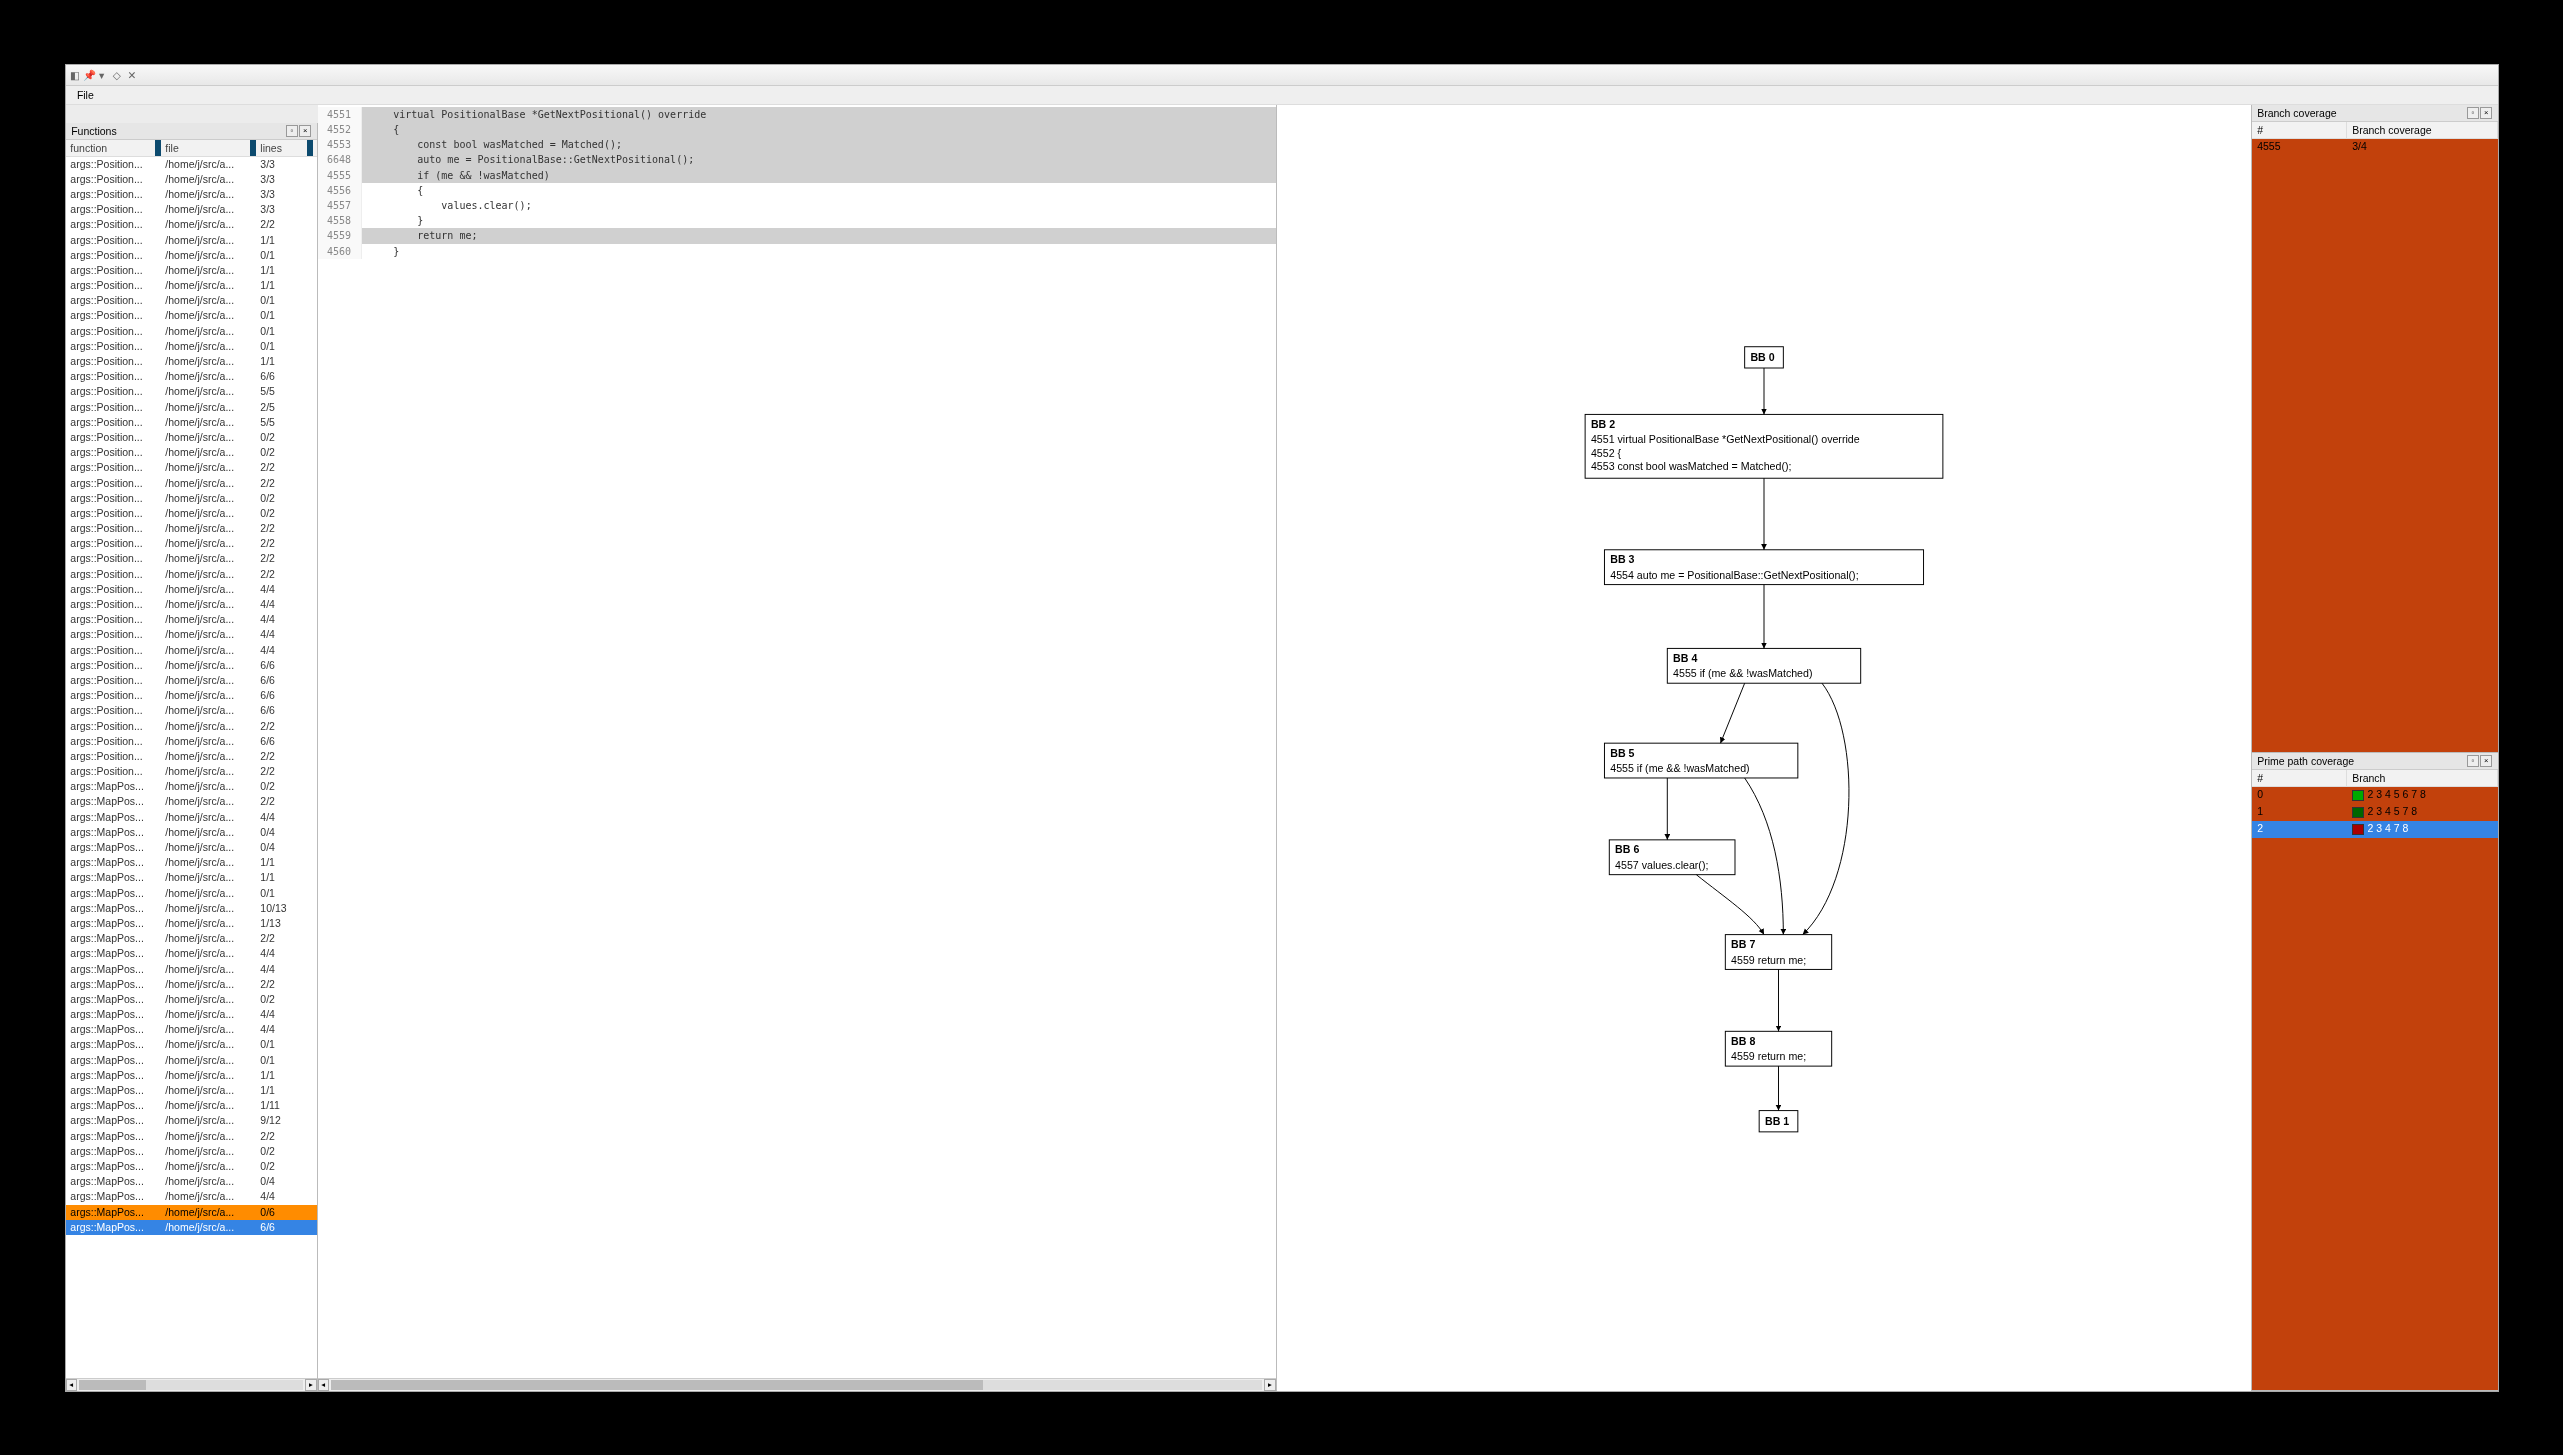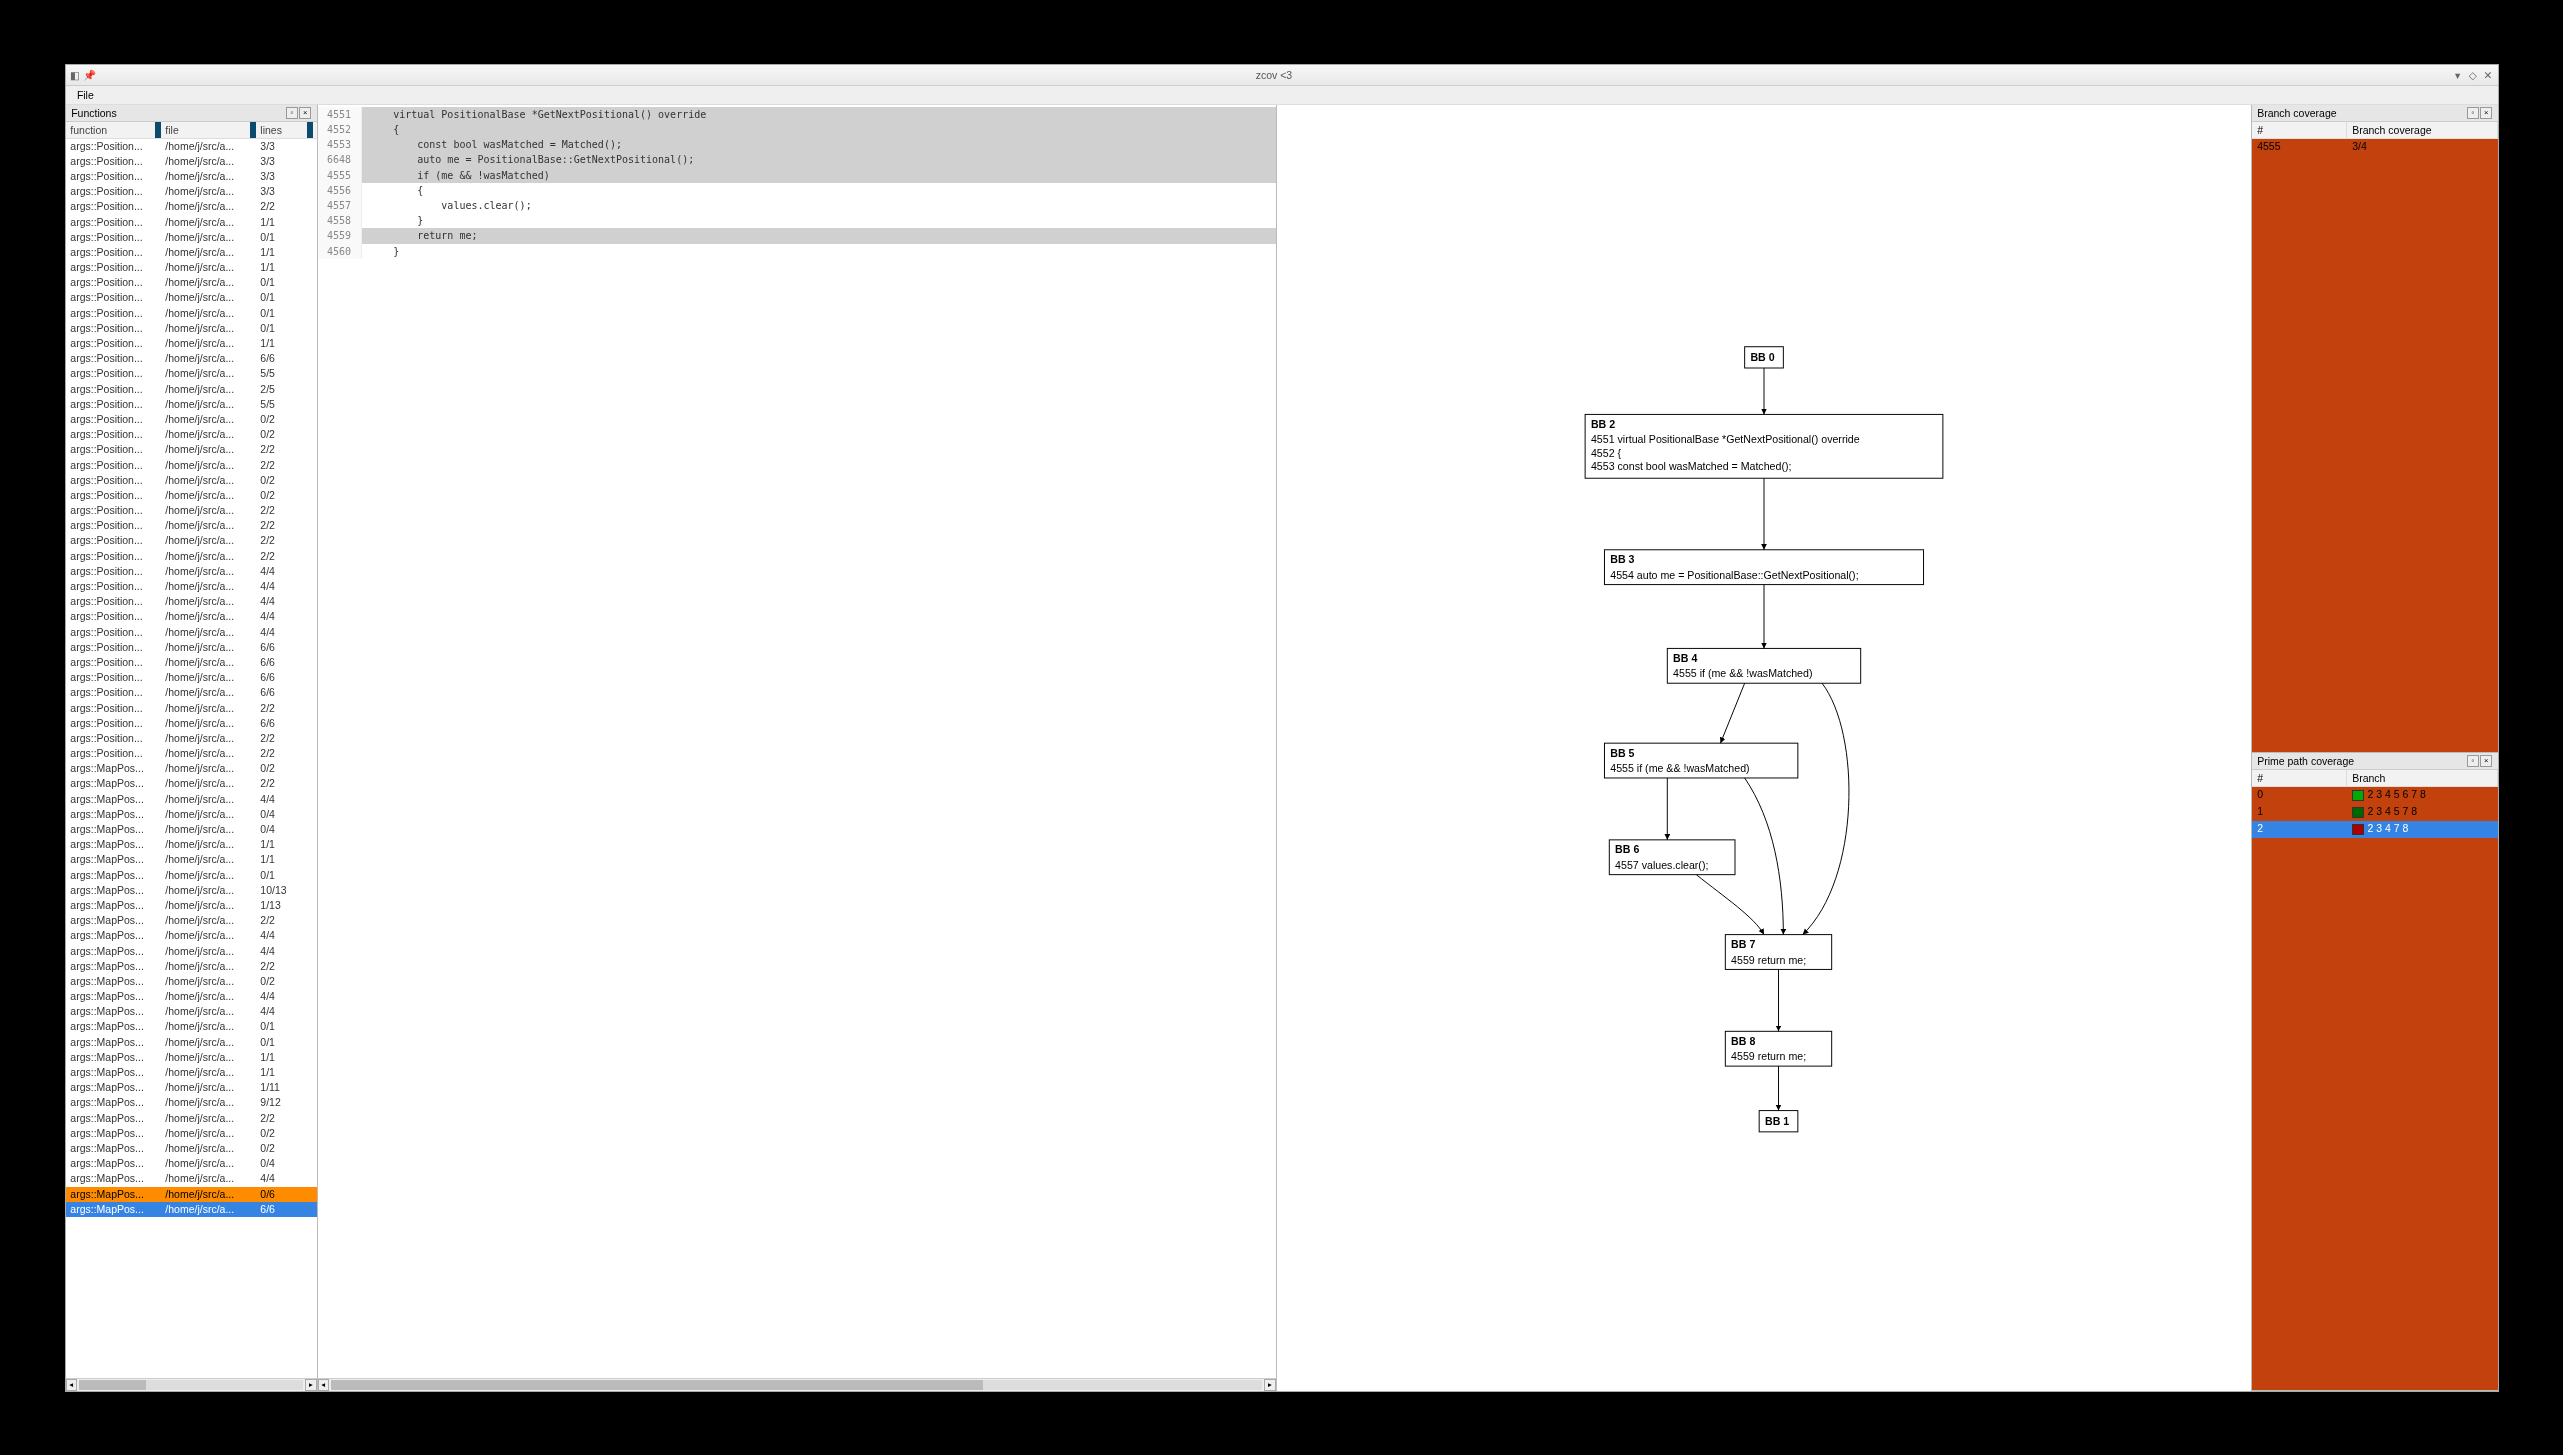--- a/index.html
+++ b/index.html
@@ -49,20 +49,21 @@
   display:flex;
   overflow:hidden;
 }
 
 .functions-panel {
   width: 252px;
   display:flex;
   flex-direction:column;
   border-right:1px solid #bbb;
   background:#fff;
+  margin-top:18px;
 }
 .panel-header {
   background: #e6e6e6;
   border-bottom:1px solid #ccc;
   padding: 1.9px 5.7px;
   font-size:10.5px;
   font-weight:500;
   display:flex;
   align-items:center;
   justify-content:space-between;
@@ -208,21 +209,20 @@
 </style>
 </head>
 <body>
 
 <div class="window">
   <div class="titlebar">
     <div class="left-icons">
       <span class="tb-icon">◧</span>
       <span class="tb-icon">📌</span>
     </div>
-    <div class="title">zcov &lt;3</div>
     <div class="right-icons">
       <span class="tb-icon">▾</span>
       <span class="tb-icon">◇</span>
       <span class="tb-icon">✕</span>
     </div>
   </div>
   <div class="menubar">
     <div class="menu-item">File</div>
   </div>
   <div class="content">

